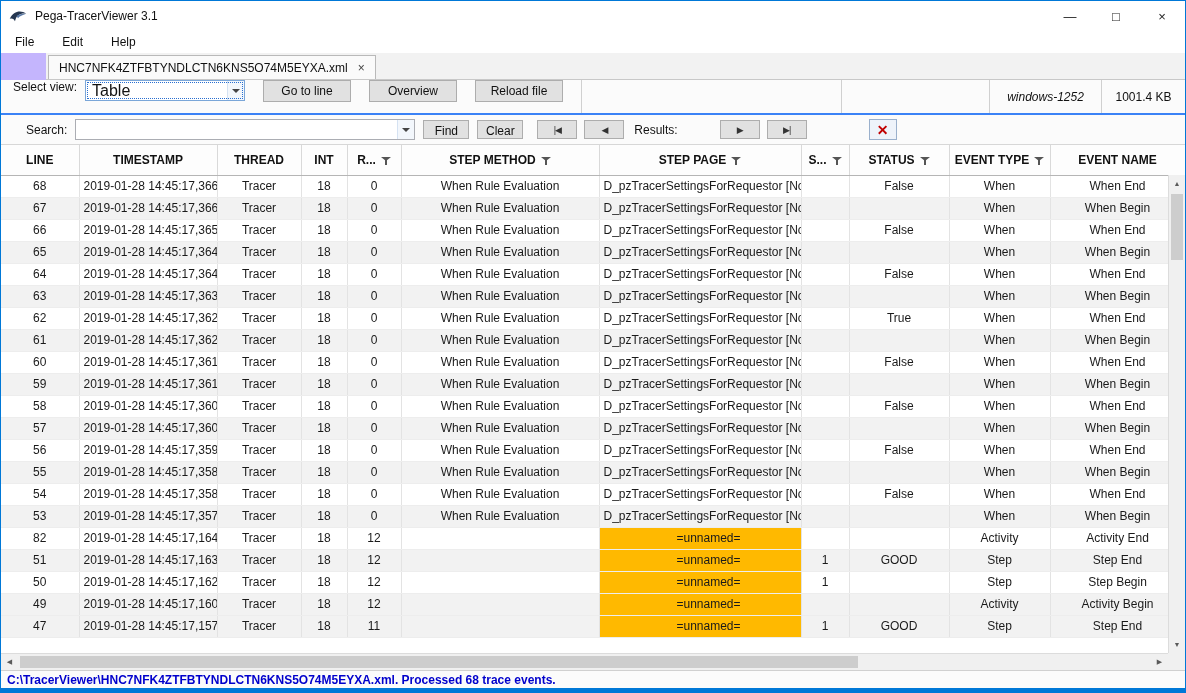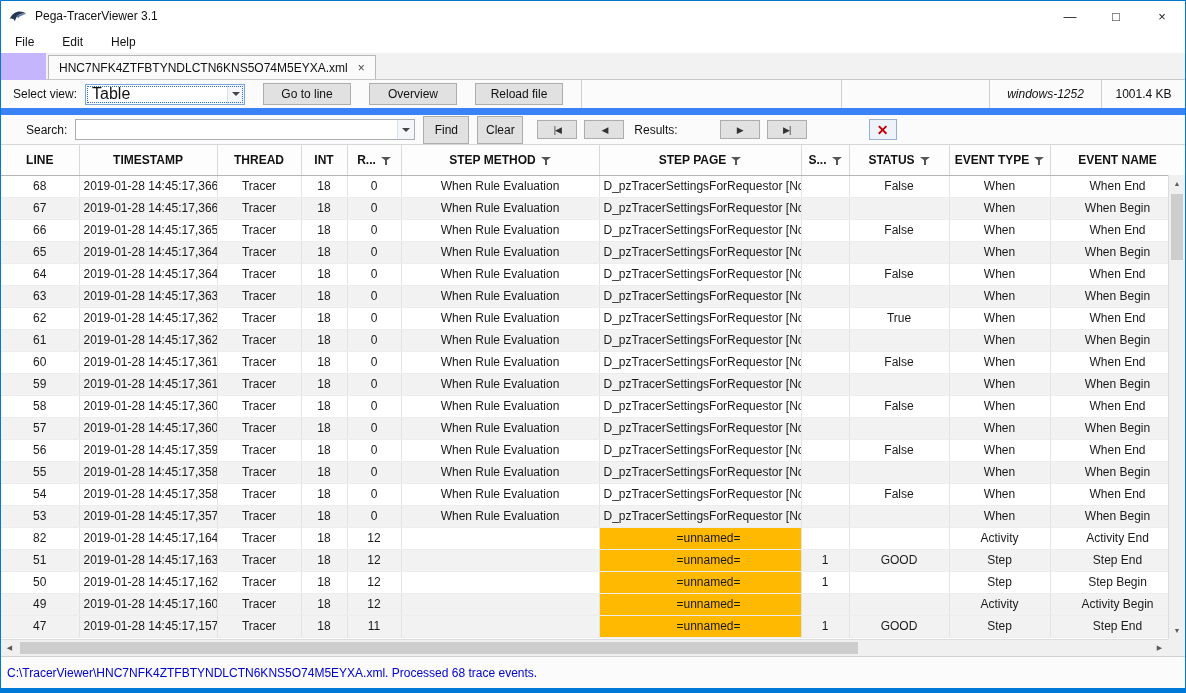--- a/index.html
+++ b/index.html
@@ -15,41 +15,41 @@
   .wincontrols { margin-left:auto; display:flex; height:100%; }
   .wc { width:46px; height:100%; display:flex; align-items:center; justify-content:center; font-size:13px; color:#222; cursor:default; }
   
   .menubar { height:22px; display:flex; align-items:center; background:#fff; font-size:12px; color:#111; flex:0 0 auto; }
   .menu { padding:2px 14px; }
   
   .tabbar { height:27px; background:#f2f2f2; display:flex; align-items:flex-end; border-bottom:1px solid #c8c8c8; flex:0 0 auto;margin-left:45px; }
   .tab { height:24px; margin-left:2px; background:#fafafa; border:1px solid #b9b9b9; border-bottom:none; display:flex; align-items:center; padding:0 10px; font-size:12px; color:#111; }
   .tabclose { margin-left:10px; font-size:12px; color:#444; }
   
-  .toolbar { height:35px; display:flex; align-items:center; background:#fbfbfb; border-bottom:7px solid #3b82f6; font-size:12px; flex:0 0 auto; }
+  .toolbar { height:35px; display:flex; background:#fbfbfb; border-bottom:2px solid #3b82f6; font-size:12px; flex:0 0 auto; }
   .lbl { color:#111; white-space:nowrap; }
   .toolbar .lbl { margin-left:12px; }
   .combo { height:21px; background:#fff; border:1px solid #7aa6d8; display:flex; align-items:center; position:relative; }
   .viewcombo { width:160px; margin-left:8px; outline:1px dotted #2a6fd1; outline-offset:-3px; }
   .comboval { flex:1; padding-left:6px; font-size:16px; color:#111; }
   .comboarrow { width:17px; height:100%; display:flex; align-items:center; justify-content:center; border-left:1px solid #d5e2f2; background:#f3f7fc; }
   .comboarrow::before { content:""; border-left:4px solid transparent; border-right:4px solid transparent; border-top:4px solid #444; }
   button { font-family:"Liberation Sans", sans-serif; font-size:12px; color:#111; background:#e1e1e1; border:1px solid #adadad; padding:3px 0; cursor:default; }
   .toolbar button { width:88px; margin-left:18px; height:22px; }
   .tpanel { height:100%; border-left:1px solid #d0d0d0; display:flex; align-items:center; justify-content:center; font-size:12px; color:#111; }
   .tpanel.grow { flex:1; margin-left:18px; }
   .tpanel.mid { width:148px; }
   .tpanel.enc { width:112px;font-style:italic; }
   .tpanel.size { width:84px; }
   
   .searchbar { height:30px; display:flex; align-items:center; background:#fbfbfb; border-bottom:1px solid #d7d7d7; font-size:12px; flex:0 0 auto;padding-left:13px; }
   .searchbar .lbl { margin-left:12px; }
   .searchcombo { width:340px; margin-left:8px; border:1px solid #abadb3; }
   .searchcombo input { flex:1; border:none; outline:none; height:100%; padding-left:6px; font-family:"Liberation Sans", sans-serif; font-size:12px; }
-  .searchbar button { width:46px; height:28px; margin-left:8px; }
+  .searchbar button { width:46px; height:19px; margin-left:8px; }
   .navbtn { width:40px; height:19px; margin-left:7px; background:#e1e1e1; border:1px solid #adadad; display:inline-flex; align-items:center; justify-content:center; font-size:9px; color:#333; letter-spacing:-1px; }
   .navbtn.gap { margin-left:42px; }
   .searchbar .results { margin-left:10px; }
   .clearfilter { width:28px; height:21px; margin-left:62px; display:inline-flex; align-items:center; justify-content:center; border:1px solid #9ab0cc; background:#eef3fa; }
   .redx { color:#c00000; font-weight:bold; font-size:14px; line-height:1; }
   
   .tablewrap { flex:1 1 auto; position:relative; overflow:hidden; background:#fff; }
   table { border-collapse:collapse; table-layout:fixed; width:1184px; }
   th { height:30px; font-size:12px; font-weight:bold; color:#111; background:#fdfdfd; border-right:1px solid #d9d9d9; border-bottom:1px solid #b5b5b5; text-align:center; white-space:nowrap; overflow:hidden; }
   td { height:22px; font-size:12px; color:#1a1a1a; text-align:center; border-right:1px solid #e3e3e3; border-bottom:1px solid #ededed; white-space:nowrap; overflow:hidden; padding:0 4px; }
@@ -61,21 +61,21 @@
   
   .vscroll { position:absolute; top:30px; right:0; bottom:17px; width:17px; background:#f0f0f0; border-left:1px solid #dcdcdc; display:flex; flex-direction:column; }
   .sarrow { flex:0 0 17px; display:flex; align-items:center; justify-content:center; font-size:7px; color:#5a5a5a; }
   .vtrack { flex:1; position:relative; }
   .vthumb { position:absolute; top:2px; left:2px; right:2px; height:66px; background:#cdcdcd; }
   .hscroll { position:absolute; left:0; right:17px; bottom:0; height:17px; background:#f0f0f0; border-top:1px solid #dcdcdc; display:flex; }
   .htrack { flex:1; position:relative; }
   .hthumb { position:absolute; left:2px; top:2px; bottom:2px; width:74%; background:#cdcdcd; }
   .scorner { position:absolute; right:0; bottom:0; width:17px; height:17px; background:#f0f0f0; }
   
-  .statusbar { height:32px; display:flex; align-items:center; background:#fbfbfb; border-top:1px solid #d0d0d0; flex:0 0 auto; }
+  .statusbar { height:18px; display:flex; align-items:center; background:#fbfbfb; border-top:1px solid #d0d0d0; flex:0 0 auto;font-weight:bold; }
   .statusbar span { margin-left:6px; font-size:12px; color:var(--statusc,#0000cc); white-space:nowrap; }
   .bottomedge { height:4px; background:var(--accent,#0078d7); flex:0 0 auto; }
 </style>
 </head>
 <body>
 
 <div class="window">
 
   <div class="titlebar">
     <span class="appicon">

